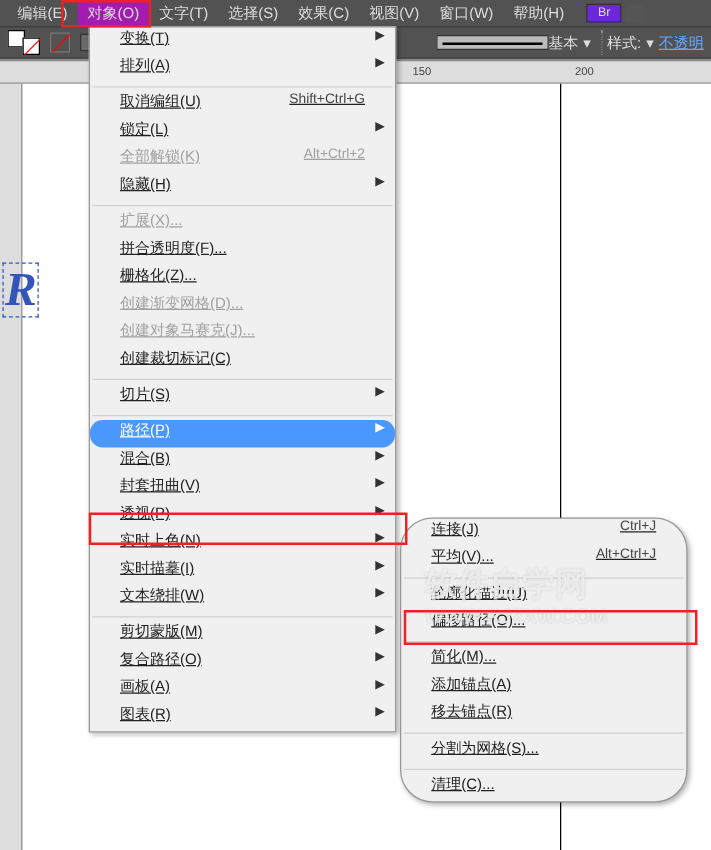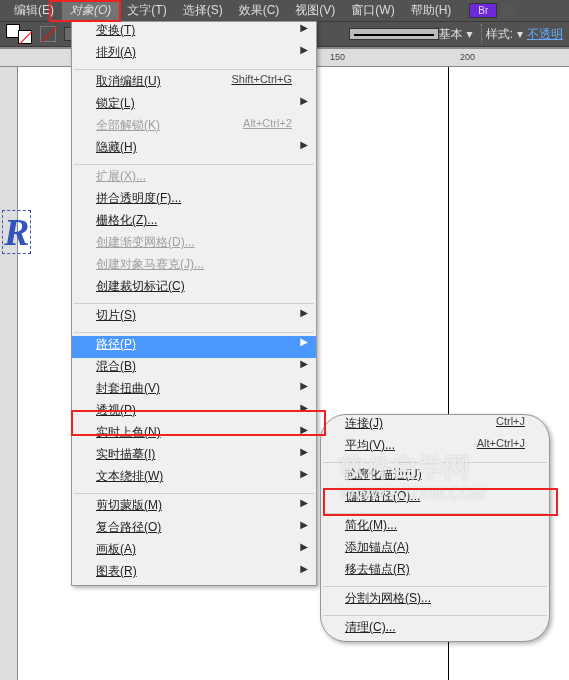--- a/index.html
+++ b/index.html
@@ -1,20 +1,20 @@
 <!DOCTYPE html>
 <html><head>
 <meta charset="utf-8">
 <style>
   * { box-sizing: border-box; margin: 0; padding: 0; }
   body { font-family: "Microsoft YaHei", sans-serif; font-size: 12px; background: #525252; width: 569px; height: 680px; overflow: hidden; position: relative; }
   
   .menubar { display: flex; background: #525252; height: 21px; align-items: center; padding-left: 6px; }
   .menu-item { color: #ddd; padding: 2px 8px; cursor: default; }
-  .menu-item.active { background: #737373; font-style: italic; }
+  .menu-item.active { background: #a21caf; }
   .menu-br { margin-left: 10px; background:#6d28d9; color:#ddd; font-size:10px; padding:1px 8px; border:1px solid #333; }
   .menu-dd { width:14px; height:14px; background:#555; margin-left:4px; }
   
   .toolbar { height: 26px; background: #525252; border-top:1px solid #3a3a3a; border-bottom:1px solid #3a3a3a; display:flex; align-items:center; padding:0 6px; }
   .swatch-pair { display:flex; position:relative; width:26px; height:20px; }
   .sw1 { width:14px;height:14px;background:#fff;border:1px solid #000;position:absolute;top:0;left:0;}
   .sw2 { width:14px;height:14px;background:#fff;border:1px solid #000;position:absolute;bottom:0;right:0;}
   .sw2::after{content:'';position:absolute;width:18px;height:1px;background:red;top:6px;left:-2px;transform:rotate(-45deg);}
   .none-box { width:16px;height:16px;border:1px solid #777;margin-left:8px;position:relative;}
   .none-box::after{content:'';position:absolute;width:20px;height:1px;background:red;top:7px;left:-2px;transform:rotate(-45deg);}
@@ -43,21 +43,21 @@
   
   .dropdown { position:absolute; background:#f0f0f0; border:1px solid #979797; box-shadow:2px 2px 4px rgba(0,0,0,0.3); min-width:246px; }
   .dropdown-main { top:21px; left:71px; }
   .dropdown-sub { top:414px; left:320px; min-width:230px;border-radius:26px; }
   
   .dd-item { display:flex; align-items:flex-start; height:22px; padding:0 24px 0 24px; color:#222; cursor:default; position:relative;text-decoration:underline; }
   .dd-item.disabled { color:#a0a0a0; }
   .dd-item .shortcut { margin-left:auto; color:#444; font-size:11px; padding-left:20px;}
   .dd-item.disabled .shortcut { color:#a0a0a0; }
   .dd-item .arrow { position:absolute; right:8px; font-size:10px; color:#333;}
-  .dd-item.highlighted-row { background:#4a98fe; color:#fff; }
+  .dd-item.highlighted-row { background:#4a98fe; color:#fff;border-radius:10px; }
   .dd-item.highlighted-row .arrow { color:#fff; }
   .dd-sep { height:1px; background:#d0d0d0; margin:3px 2px; }
   
   .redbox { position:absolute; border:2px solid #e22; pointer-events:none; z-index:20;}
   .redbox-menu { top:0px; left:49px; width:72px; height:22px;}
   .redbox-path { top:410px; left:71px; width:255px; height:26px;}
   .redbox-offset { top:488px; left:323px; width:235px; height:28px;}
 </style>
 </head>
 <body>

